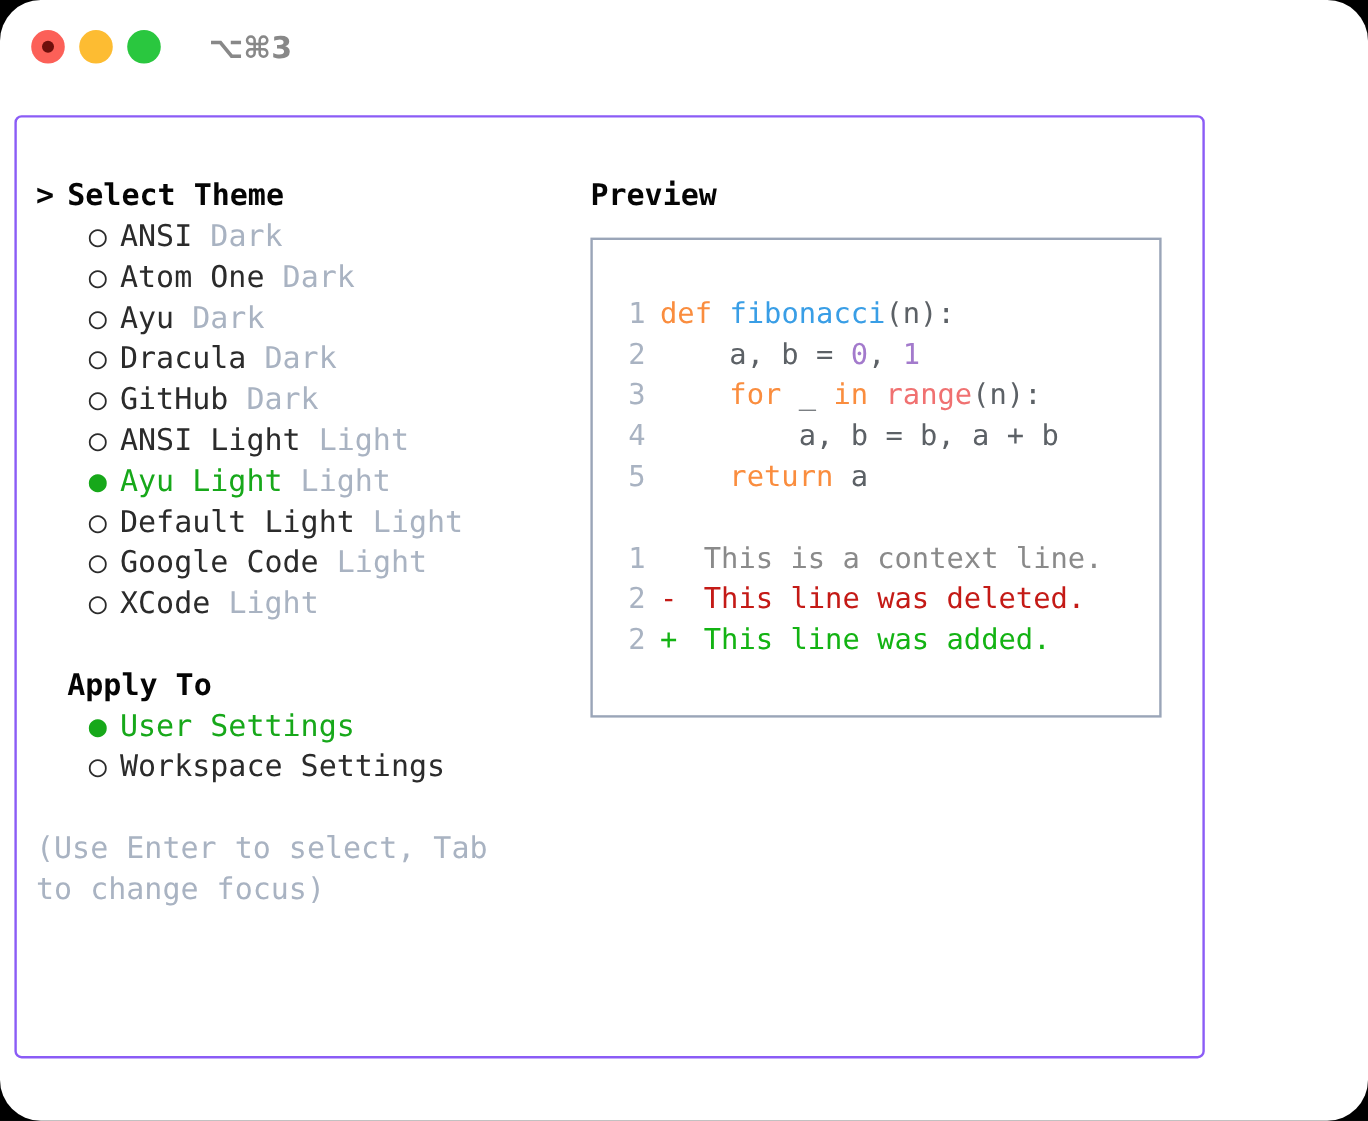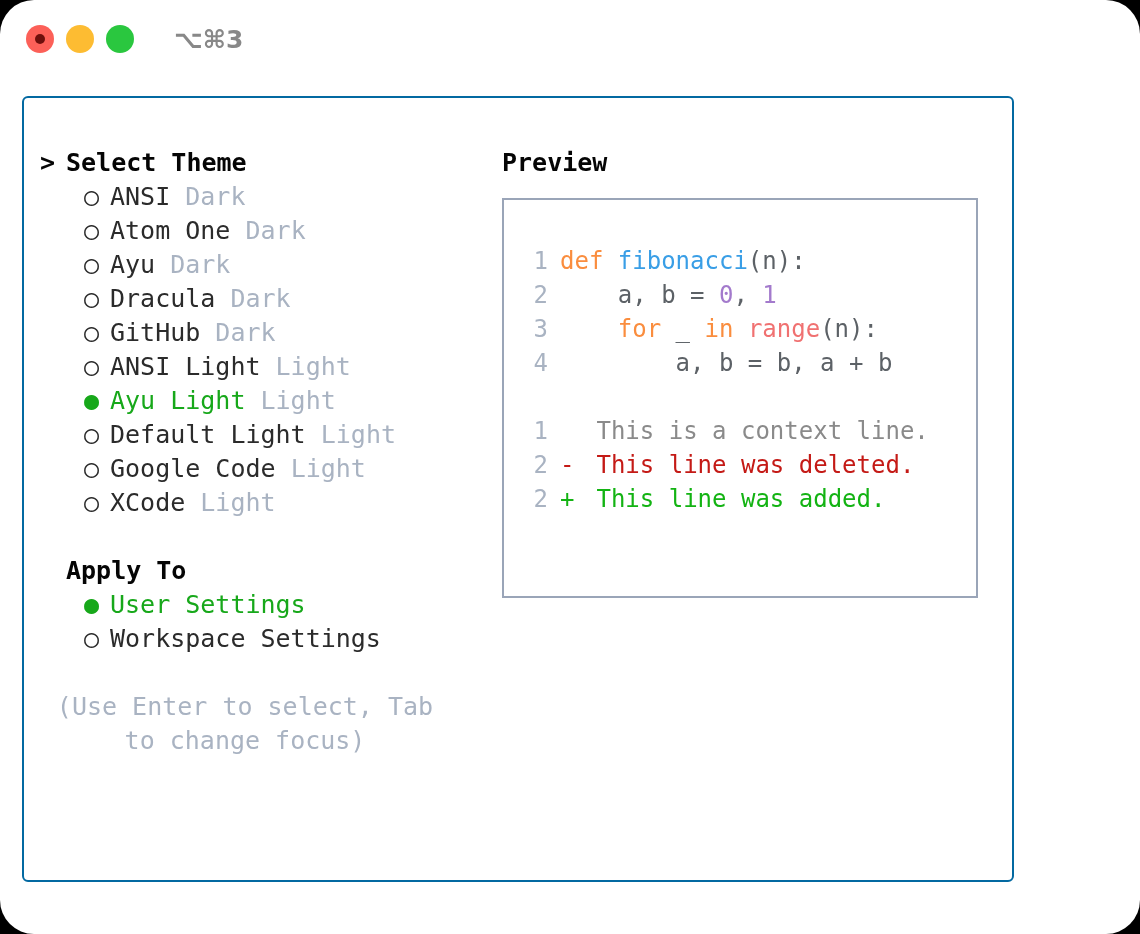--- a/index.html
+++ b/index.html
@@ -59,25 +59,25 @@
     font-size: 25px;
     font-weight: bold;
     color: #888888;
     letter-spacing: 0px;
     font-family: "DejaVu Sans", sans-serif;
   }
 
   
   .frame {
     position: absolute;
-    left: 22px;
+    left: 12px;
     top: 96px;
     width: 992px;
     height: 786px;
-    border: 2px solid #0369a1;
+    border: 2px solid #8b5cf6;
     border-radius: 6px;
     box-sizing: border-box;
     background: #ffffff;
   }
 
   
   .left-col {
     position: absolute;
     left: 16px;
     top: 48px;
@@ -118,21 +118,20 @@
 
   .spacer-row { height: 34px; }
 
   .hint {
     margin-top: 34px;
     font-size: 25px;
     line-height: 34px;
     color: #a9b3c2;
     width: 410px;
     word-spacing: 0px;
-    text-align: center;
   }
 
   
   .right-col {
     position: absolute;
     left: 478px;
     top: 48px;
     width: 500px;
   }
   .preview-label {
@@ -231,20 +230,21 @@
 
     <div class="right-col">
       <div class="preview-label">Preview</div>
 
       <div class="preview-box">
         <div id="code-block">
             <div class="code-line"><span class="ln">1</span><span class="kw">def</span><span class="plain"> </span><span class="fn">fibonacci</span><span class="plain">(n):</span></div>
             <div class="code-line"><span class="ln">2</span><span class="plain">    a, b = </span><span class="num">0</span><span class="plain">, </span><span class="num">1</span></div>
             <div class="code-line"><span class="ln">3</span><span class="plain">    </span><span class="kw">for</span><span class="plain"> _ </span><span class="kw">in</span><span class="plain"> </span><span class="builtin">range</span><span class="plain">(n):</span></div>
             <div class="code-line"><span class="ln">4</span><span class="plain">        a, b = b, a + b</span></div>
+            <div class="code-line"><span class="ln">5</span><span class="plain">    </span><span class="kw">return</span><span class="plain"> a</span></div>
           </div>
         <div class="blank-line"></div>
         <div id="diff-block">
             <div class="code-line"><span class="ln">1</span><span class="sign diff-ctx"> </span><span class="diff-ctx"> This is a context line.</span></div>
             <div class="code-line"><span class="ln">2</span><span class="sign diff-del">-</span><span class="diff-del"> This line was deleted.</span></div>
             <div class="code-line"><span class="ln">2</span><span class="sign diff-add">+</span><span class="diff-add"> This line was added.</span></div>
           </div>
       </div>
     </div>
 

